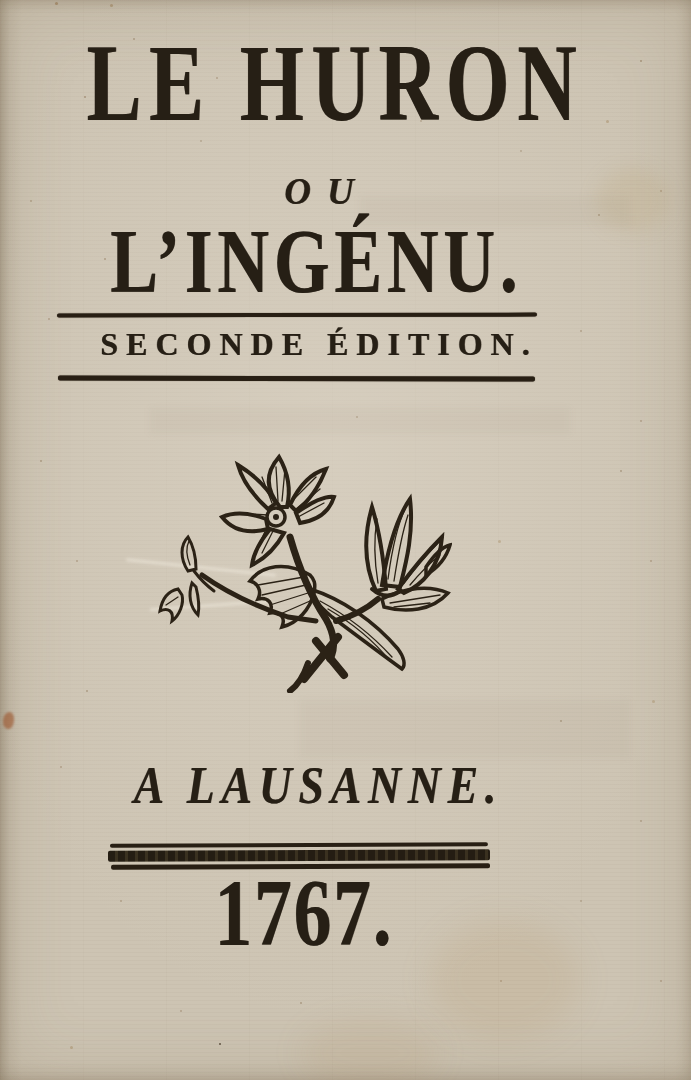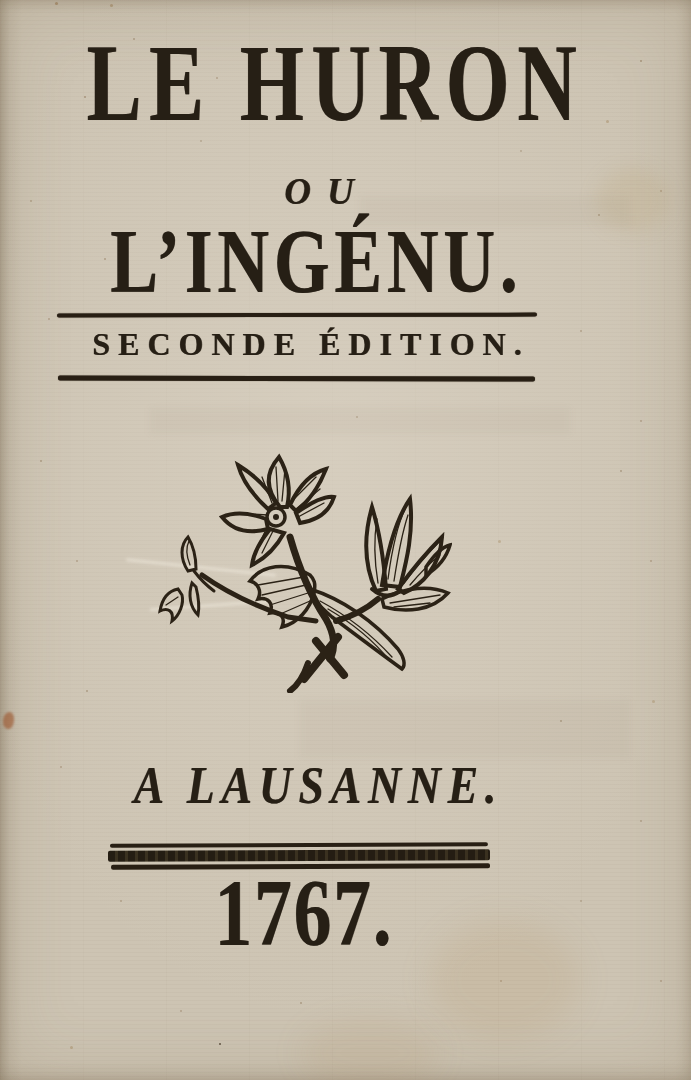--- a/index.html
+++ b/index.html
@@ -24,21 +24,21 @@
   .col{position:absolute;left:0;top:0;width:622px;height:812px;}
   .tline{
     position:absolute;left:0;width:100%;text-align:center;
     line-height:1;white-space:nowrap;
     color:#261f15;
     text-shadow:0.5px 0.4px 0.6px rgba(34,26,16,.55), -0.4px 0.3px 0.5px rgba(34,26,16,.30);
   }
   .t1{top:28px;font-size:110px;font-weight:700;letter-spacing:10px;padding-left:10px;transform:scaleX(.75);}
   .ou{top:173px;font-size:37px;font-weight:700;font-style:italic;letter-spacing:16px;padding-left:16px;text-align:center;}
   .t2{top:215px;font-size:92px;font-weight:700;letter-spacing:6px;padding-left:6px;transform:scaleX(.78);}
-  .edition{top:328px;font-size:32px;font-weight:700;letter-spacing:8px;padding-left:0;text-align:center;}
+  .edition{top:328px;font-size:32px;font-weight:700;letter-spacing:8px;padding-left:8px;text-align:center;}
   .place{top:759px;font-size:53px;font-weight:700;font-style:italic;letter-spacing:8px;padding-left:8px;transform:scaleX(.86);}
   .year{top:866px;font-size:95px;font-weight:700;letter-spacing:2px;padding-left:2px;transform:translateX(-9px) scaleX(.8);}
   .rule{position:absolute;background:#281f14;border-radius:2px;
         box-shadow:0 0 1px rgba(40,31,20,.7);}
   .rule1{left:57px;top:313px;width:480px;height:4px;transform:rotate(-.1deg);}
   .rule2{left:58px;top:376px;width:477px;height:5px;transform:rotate(.15deg);}
   .drule{position:absolute;left:108px;top:843px;width:382px;height:26px;transform:rotate(-.25deg);}
   .drule .a{position:absolute;left:2px;top:0;width:378px;height:4px;background:#281f14;border-radius:2px;}
   .drule .b{position:absolute;left:0;top:7px;width:382px;height:11px;border-radius:2px;
             background:repeating-linear-gradient(90deg,#241d13 0 7px,#3a3120 7px 10px);}

